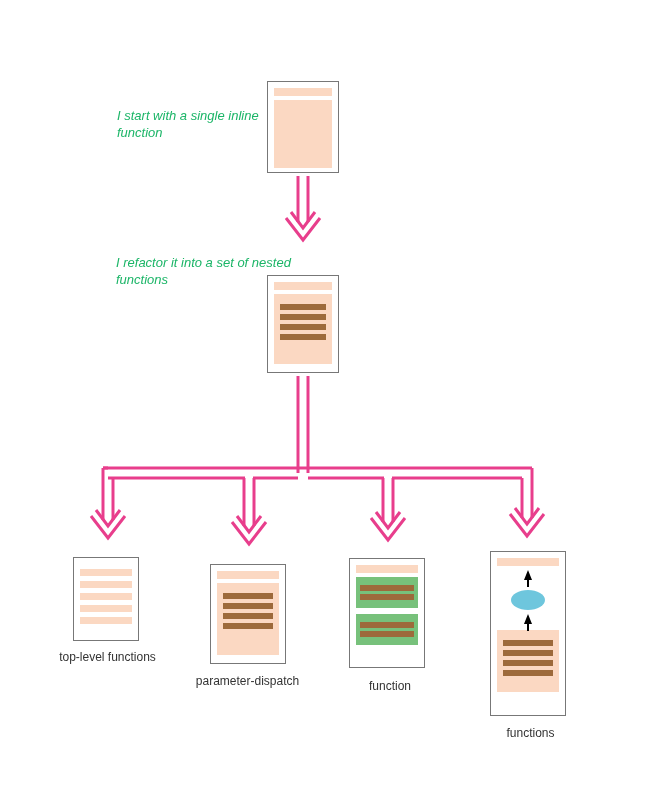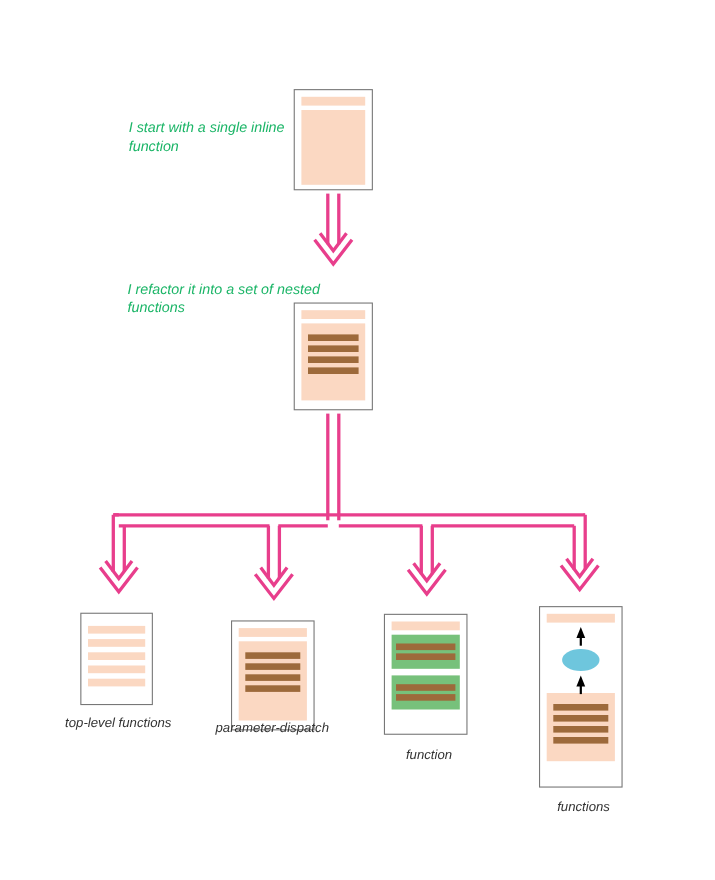--- a/index.html
+++ b/index.html
@@ -91,21 +91,20 @@
     position: absolute;
     left: -1px; top: 9px;
     width: 2px; height: 8px;
     background: #000;
   }
   .caption {
     position: absolute;
     font-size: 12px;
     color: #333;
     text-align: center;
-    font-style: italic;
   }
   svg.arrows {
     position: absolute;
     inset: 0;
     width: 650px;
     height: 800px;
     pointer-events: none;
   }
   svg.arrows path {
     stroke: #e83e8c;
@@ -150,21 +149,21 @@
 
   <div class="card" style="left:210px; top:564px; width:76px; height:100px;">
     <div class="header"></div>
     <div class="func-block" style="height:72px;">
       <div class="line"></div>
       <div class="line"></div>
       <div class="line"></div>
       <div class="line"></div>
     </div>
   </div>
-  <div class="caption" style="left:185px; top:654px; width:125px;">parameter-dispatch</div>
+  <div class="caption" style="left:185px; top:674px; width:125px;">parameter-dispatch</div>
 
   <div class="card classes" style="left:349px; top:558px; width:76px; height:110px;">
     <div class="header"></div>
     <div class="class-box">
       <div class="bar"></div>
       <div class="bar"></div>
     </div>
     <div class="class-box">
       <div class="bar"></div>
       <div class="bar"></div>

